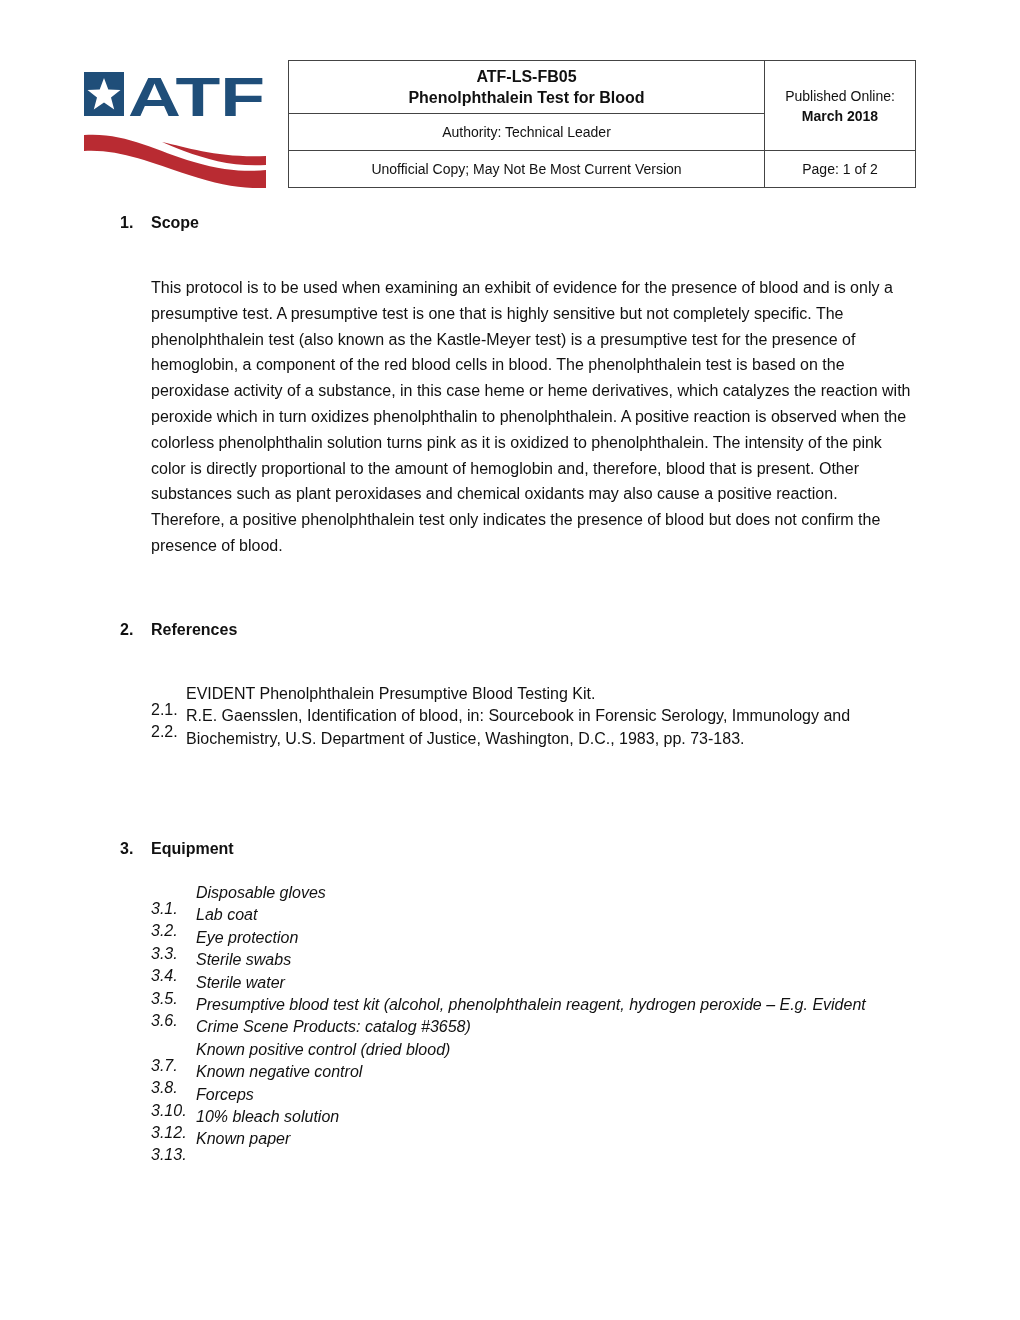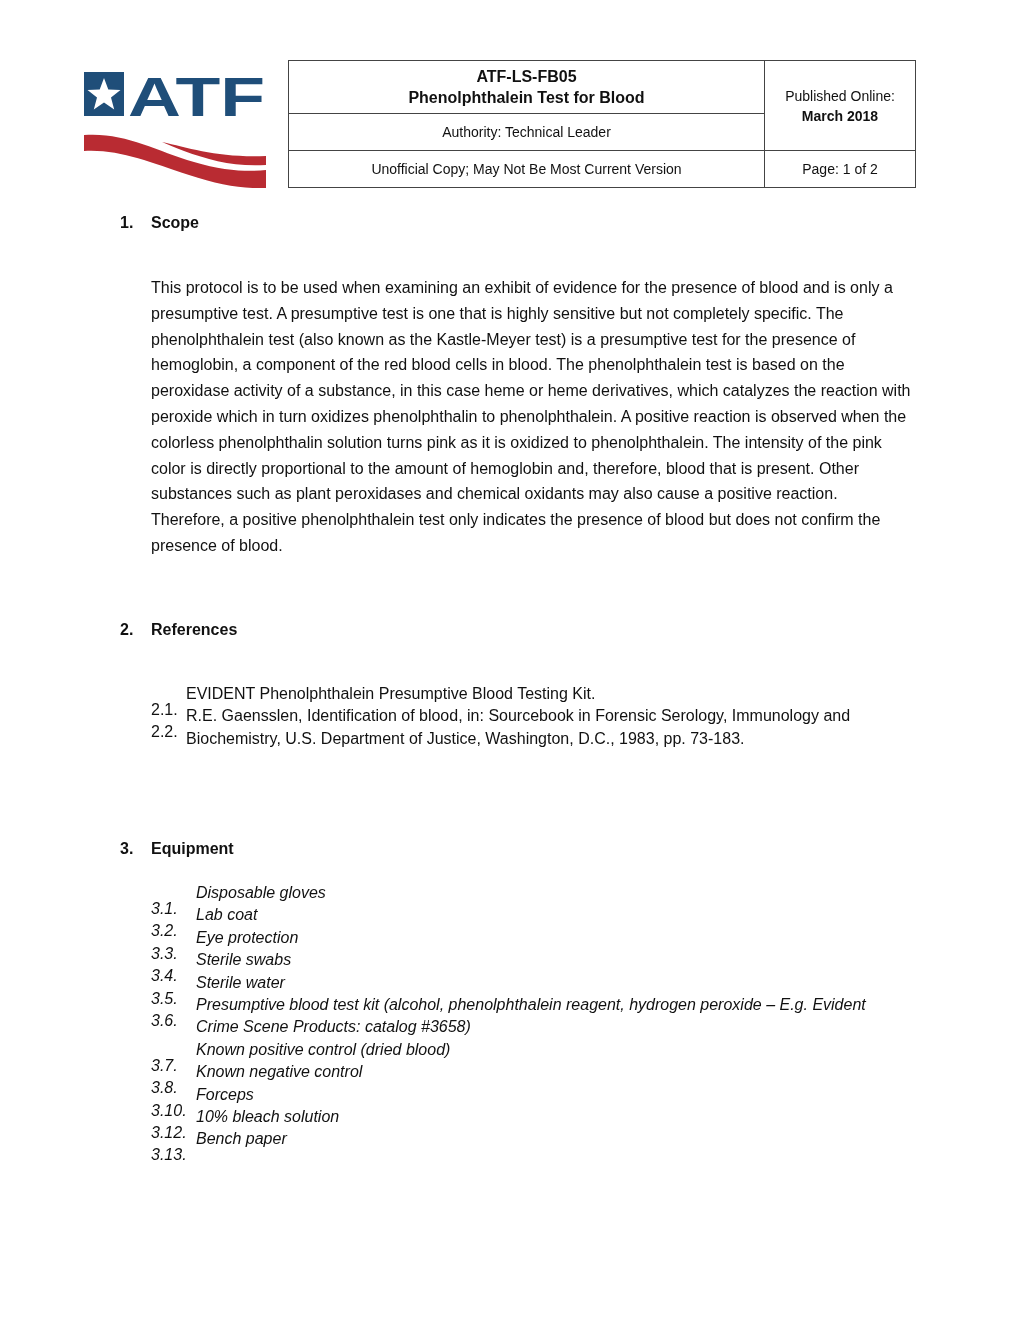--- a/index.html
+++ b/index.html
@@ -88,14 +88,14 @@
   <li><span class="num">3.1.</span><span>Disposable gloves</span></li>
   <li><span class="num">3.2.</span><span>Lab coat</span></li>
   <li><span class="num">3.3.</span><span>Eye protection</span></li>
   <li><span class="num">3.4.</span><span>Sterile swabs</span></li>
   <li><span class="num">3.5.</span><span>Sterile water</span></li>
   <li><span class="num">3.6.</span><span>Presumptive blood test kit (alcohol, phenolphthalein reagent, hydrogen peroxide – E.g. Evident Crime Scene Products: catalog #3658)</span></li>
   <li><span class="num">3.7.</span><span>Known positive control (dried blood)</span></li>
   <li><span class="num">3.8.</span><span>Known negative control</span></li>
   <li><span class="num">3.10.</span><span>Forceps</span></li>
   <li><span class="num">3.12.</span><span>10% bleach solution</span></li>
-  <li><span class="num">3.13.</span><span>Bench paper</span></li>
+  <li><span class="num">3.13.</span><span>Known paper</span></li>
 </ul>
 
 </body></html>

